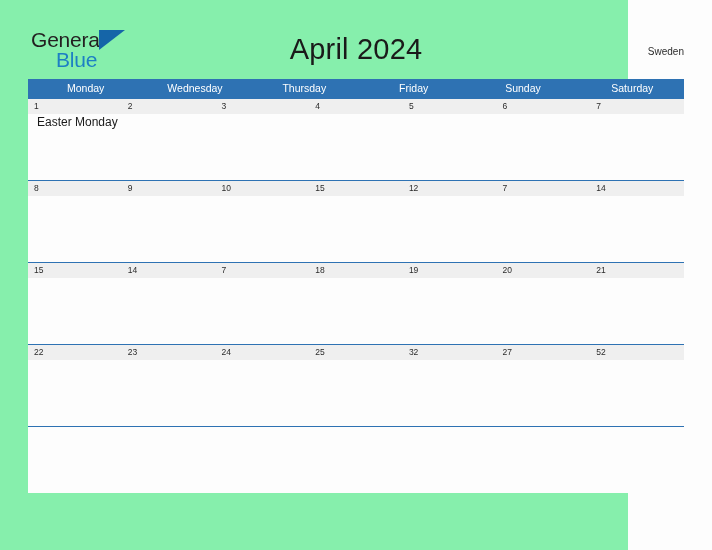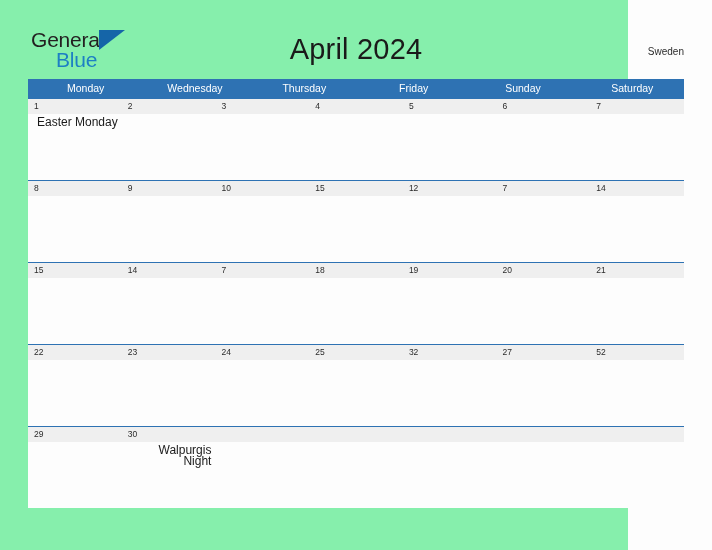--- a/index.html
+++ b/index.html
@@ -309,35 +309,23 @@
         <div class="event-cell">
             <span class="event-text"></span>
           </div>
         <div class="event-cell">
             <span class="event-text"></span>
           </div>
       </div>
     </div>
 
     <div class="week-row">
-      <div class="date-band">
-        <div class="date-cell">29</div>
-        <div class="date-cell">30</div>
-        <div class="date-cell"></div>
-        <div class="date-cell"></div>
-        <div class="date-cell"></div>
-        <div class="date-cell"></div>
-        <div class="date-cell"></div>
-      </div>
-      <div class="event-band">
-        <div class="event-cell">
-            <span class="event-text"></span>
-          </div>
-        <div class="event-cell">
-            <span class="event-text">Walpurgis Night</span>
+      <div class="event-band">
+        <div class="event-cell">
+            <span class="event-text"></span>
           </div>
         <div class="event-cell">
             <span class="event-text"></span>
           </div>
         <div class="event-cell">
             <span class="event-text"></span>
           </div>
         <div class="event-cell">
             <span class="event-text"></span>
           </div>

